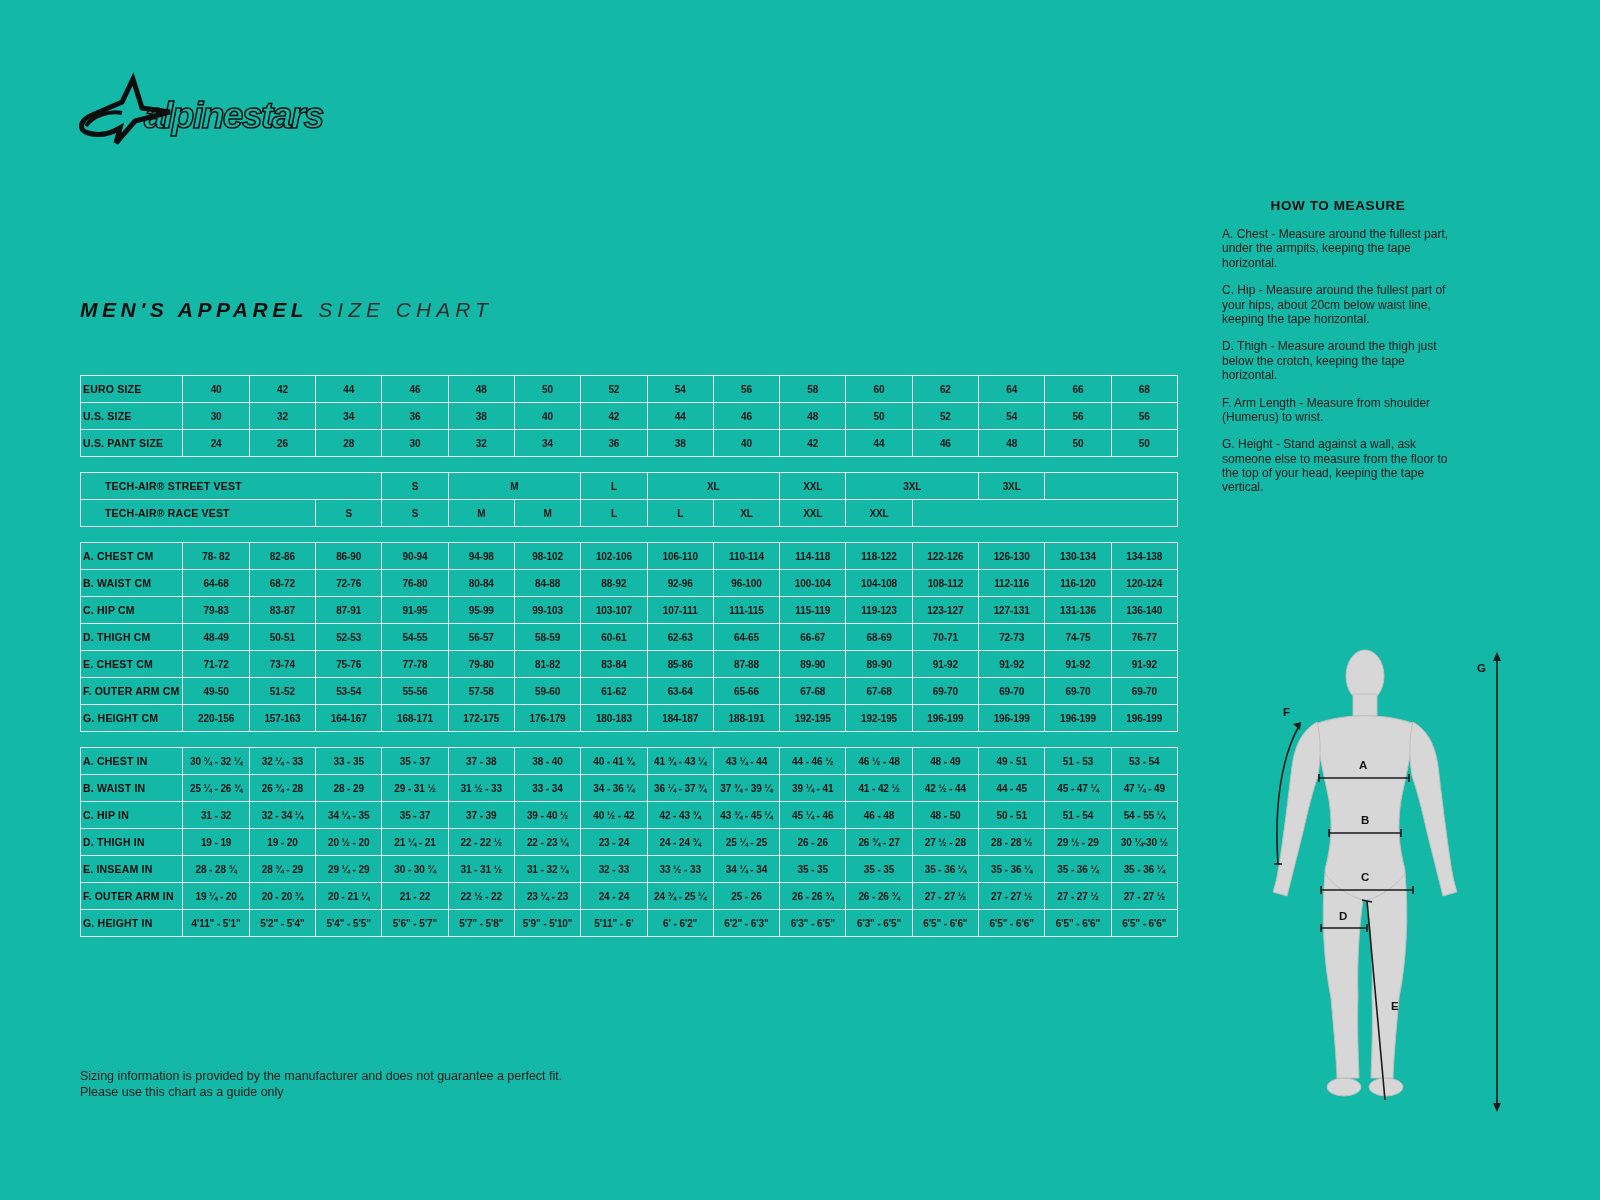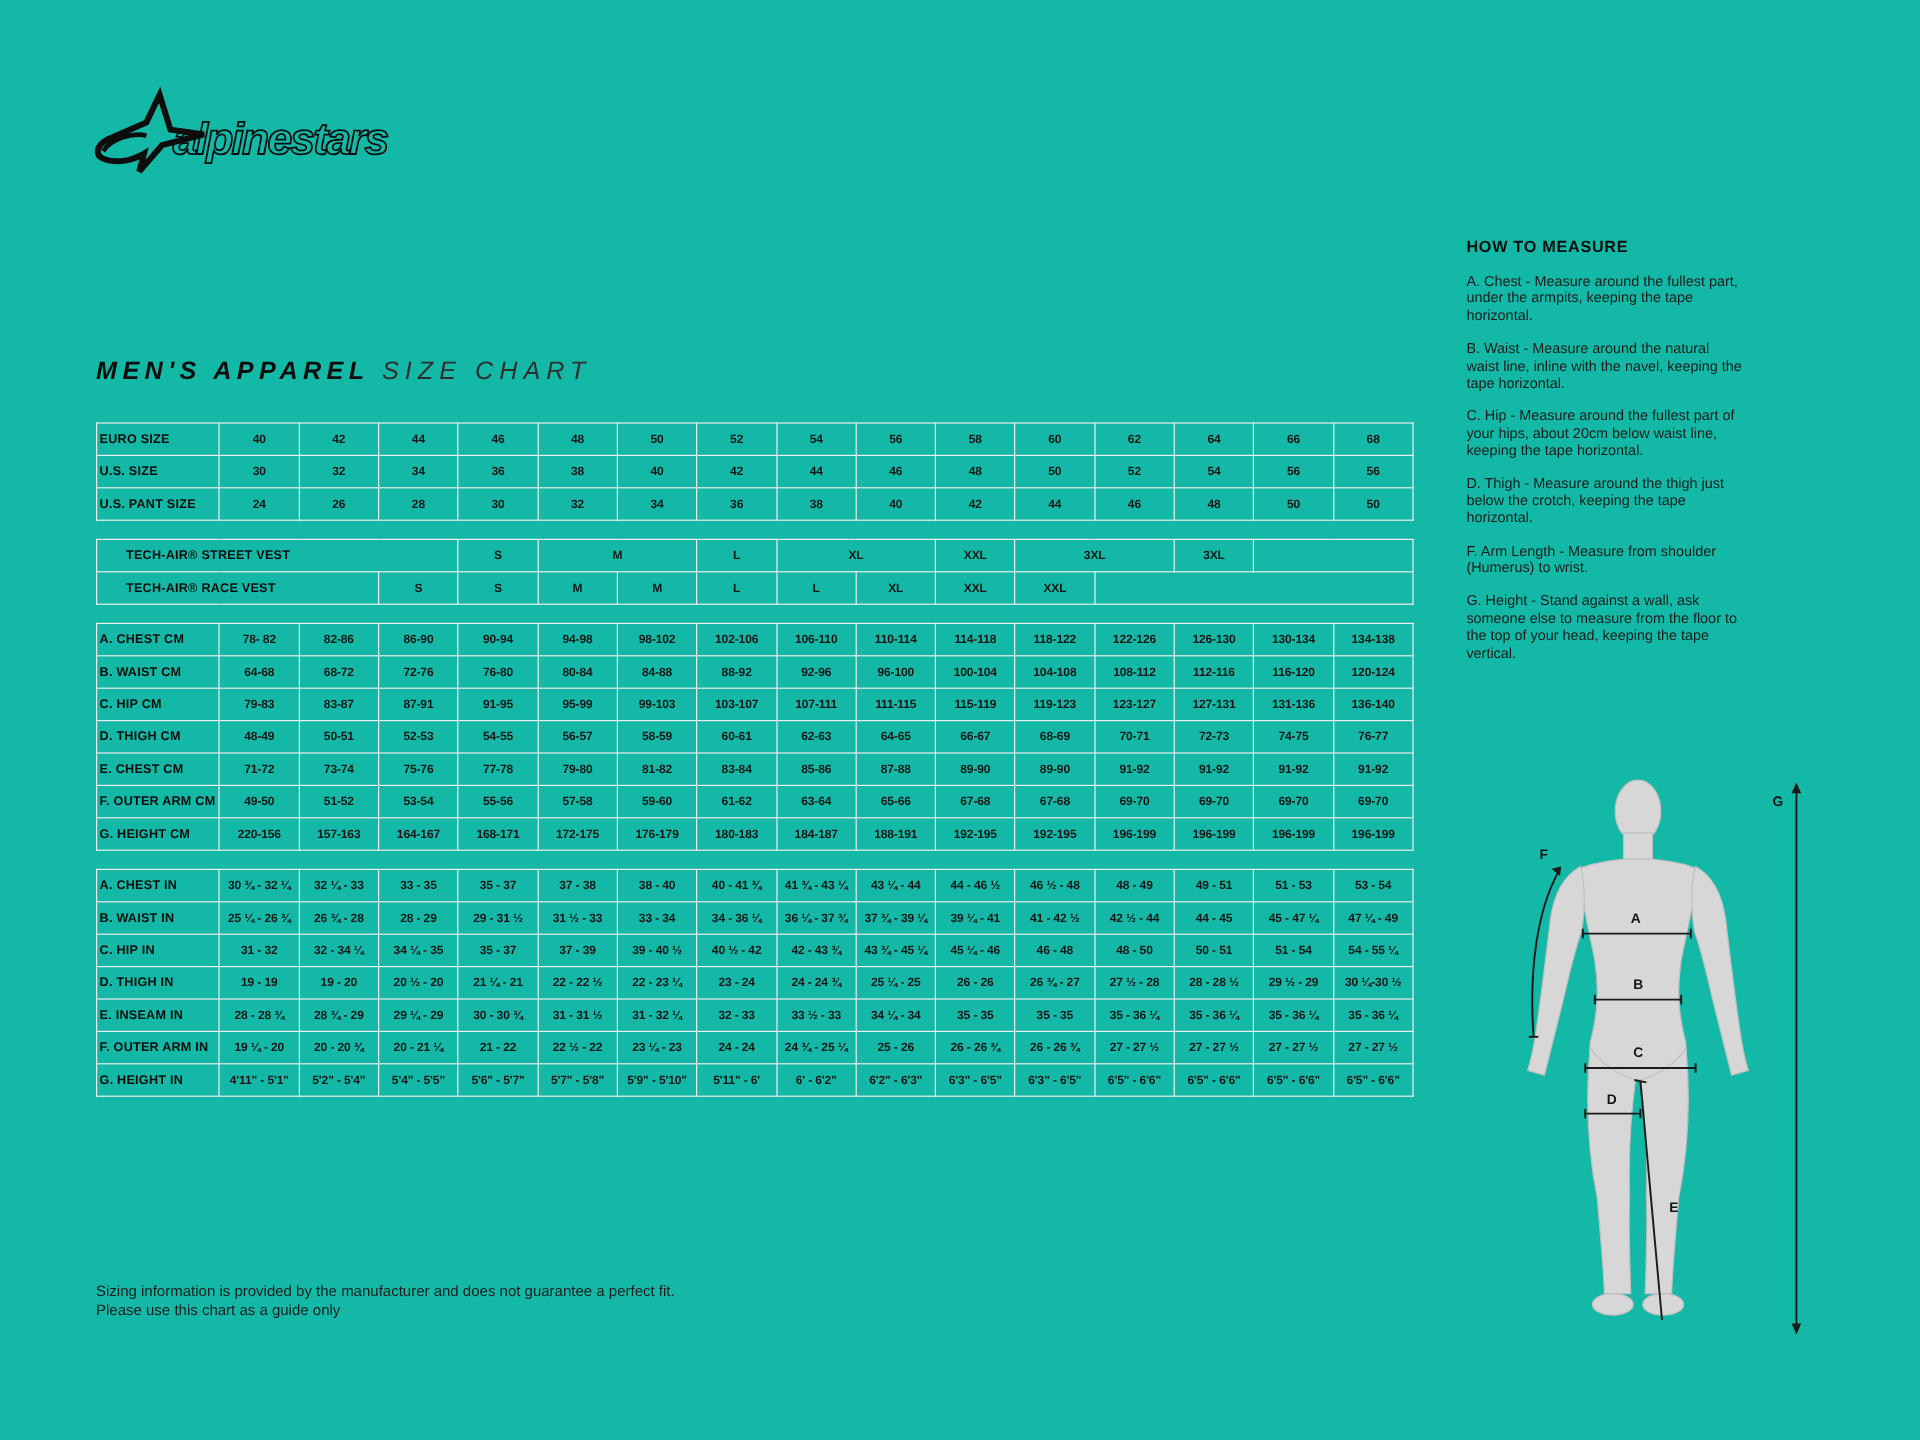--- a/index.html
+++ b/index.html
@@ -9,30 +9,30 @@
   
   .logo{position:absolute;left:76px;top:64px;width:280px;height:92px;}
 
   
   .title{position:absolute;left:80px;top:298px;font-style:italic;font-size:21px;letter-spacing:4.5px;white-space:nowrap;}
   .title .t1{font-weight:800;color:#0d0d0d;}
   .title .t2{font-weight:400;color:#2e2e2e;letter-spacing:5px;}
 
   
   .size-table-wrap{position:absolute;left:80px;top:352px;width:1098px;}
-  table.size-table{border-collapse:collapse;table-layout:fixed;width:1098px;}
+  table.size-table{border-collapse:collapse;table-layout:fixed;width:1098px;margin-top:23px;}
   table.size-table td{border:1px solid #ededed;height:24px;padding:1px 2px;vertical-align:middle;}
   td.lbl{font-weight:700;font-size:10.5px;letter-spacing:.2px;text-align:left;padding-left:2px;border-left:none;color:#0c0c0c;line-height:1.15;}
   td.lbl.nowrap{white-space:nowrap;padding-left:24px;}
   td.val{font-weight:600;font-size:10px;text-align:center;color:#161616;letter-spacing:-.1px;white-space:nowrap;}
   tr.gap td{border:none;height:13px;}
 
   
   .measure-panel{position:absolute;left:1222px;top:198px;width:232px;}
-  .measure-heading{font-size:13.5px;font-weight:700;letter-spacing:.6px;margin:0 0 14px 0;color:#0d0d0d;}
+  .measure-heading{font-size:13.5px;font-weight:700;letter-spacing:.6px;margin:0 0 14px 0;color:#0d0d0d;text-align:center;}
   .measure-list p{font-size:12px;line-height:1.2;margin:0 0 13px 0;color:#1b1b1b;}
 
   
   .figure{position:absolute;left:1245px;top:628px;width:330px;height:490px;}
 
   
   .footer{position:absolute;left:80px;top:1068px;font-size:12.5px;line-height:1.3;color:#1d1d1d;}
 </style>
 </head>
 <body>
@@ -403,21 +403,20 @@
             <td class="val">6'5" - 6'6"</td>
           </tr>
         </tbody>
     </table>
   </div>
 
   <div class="measure-panel">
     <h3 class="measure-heading">HOW TO MEASURE</h3>
     <div class="measure-list">
         <p>A. Chest - Measure around the fullest part, under the armpits, keeping the tape horizontal.</p>
-        <p>B. Waist - Measure around the natural waist line, inline with the navel, keeping the tape horizontal.</p>
         <p>C. Hip - Measure around the fullest part of your hips, about 20cm below waist line, keeping the tape horizontal.</p>
         <p>D. Thigh - Measure around the thigh just below the crotch, keeping the tape horizontal.</p>
         <p>F. Arm Length - Measure from shoulder (Humerus) to wrist.</p>
         <p>G. Height - Stand against a wall, ask someone else to measure from the floor to the top of your head, keeping the tape vertical.</p>
       </div>
   </div>
 
   <div class="figure">
     <svg width="330" height="490" viewBox="0 0 330 490">
 

